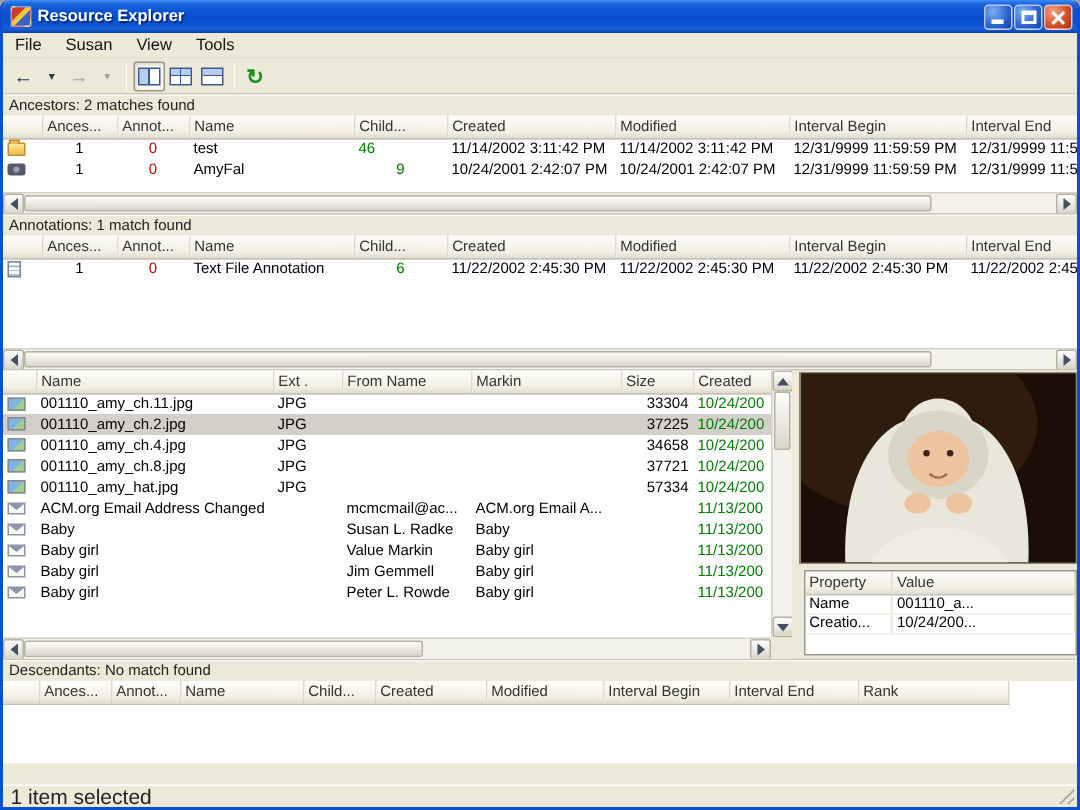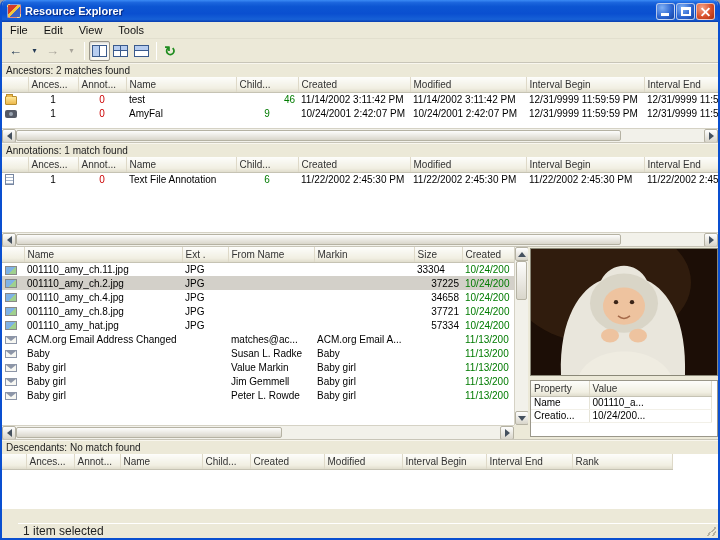--- a/index.html
+++ b/index.html
@@ -92,28 +92,28 @@
   .tri-l { border:4px solid transparent; border-right:5px solid #44505e; border-left:none; }
   .tri-r { border:4px solid transparent; border-left:5px solid #44505e; border-right:none; }
   .tri-u { border:4px solid transparent; border-bottom:5px solid #44505e; border-top:none; }
   .tri-d { border:4px solid transparent; border-top:5px solid #44505e; border-bottom:none; }
   .sb-corner { position:absolute; right:0; bottom:0; width:14px; height:14px; background:#ece9d8; }
 
   
   .search-area { height:193px; flex:none; display:flex; border-bottom:1px solid #c8c5b8; }
   .search-list { flex:1; position:relative; overflow:hidden; background:#fff; }
   .search-list .hscroll { right:14px; }
-  .right-panel { width:190px; flex:none; background:#ece9d8; display:flex; flex-direction:column; padding:1px 0 2px 2px; }
+  .right-panel { width:190px; flex:none; background:#ece9d8; display:flex; flex-direction:column; padding:1px 0 2px 2px;align-items:flex-end; }
   .photo { height:128px; flex:none; border:1px solid #8a8878; background:#1c0e06; margin-bottom:4px; }
   .photo svg { display:block; width:100%; height:100%; }
   .prop-grid { flex:1; background:#fff; border:1px solid #9a978a; overflow:hidden; }
   .prop-grid table.grid td { height:13px; border-right:1px solid #e6e4d8; border-bottom:1px solid #f2f0e8; }
 
   
-  .statusbar { height:15px; flex:none; margin-top:auto; background:#ece9d8; border-top:1px solid #fff; font-size:12px; line-height:14px; padding:0 5px; color:#222; position:relative;margin-left:16px; }
+  .statusbar { height:15px; flex:none; margin-top:auto; background:#ece9d8; border-top:1px solid #fff; font-size:14px; line-height:14px; padding:0 5px; color:#222; position:relative; }
   .grip { position:absolute; right:2px; bottom:2px; width:10px; height:10px;
     background:linear-gradient(135deg,transparent 0 50%,#b5b2a3 50% 60%,transparent 60% 75%,#b5b2a3 75% 85%,transparent 85%); }
 </style>
 </head>
 <body>
 
 <div class="window">
 
   <div class="titlebar">
     <span class="app-icon"></span>
@@ -125,21 +125,21 @@
         <span class="glyph-max"></span>
       </span>
     <span class="winbtn red">
         <span class="glyph-x1"></span>
         <span class="glyph-x2"></span>
       </span>
   </div>
 
   <div class="menubar">
     <span class="menu-item">File</span>
-    <span class="menu-item">Edit</span>
+    <span class="menu-item">Susan</span>
     <span class="menu-item">View</span>
     <span class="menu-item">Tools</span>
   </div>
 
   <div class="toolbar">
     <span class="tbtn">
         <span class="tb-glyph">←</span>
       </span>
     <span class="tbtn">
         <span class="tb-caret">▾</span>
@@ -193,21 +193,21 @@
               <th>Interval Begin</th>
               <th>Interval End</th>
             </tr>
           </thead>
           <tbody>
             <tr>
               <td><span class="fi fi-folder"></span></td>
               <td style="text-align: center;">1</td>
               <td style="color: rgb(204, 0, 0); text-align: center;">0</td>
               <td>test</td>
-              <td style="color: rgb(0, 123, 0); text-align: right;">46</td>
+              <td style="color: rgb(0, 123, 0); text-align: left;">46</td>
               <td>11/14/2002 3:11:42 PM</td>
               <td>11/14/2002 3:11:42 PM</td>
               <td>12/31/9999 11:59:59 PM</td>
               <td>12/31/9999 11:59:59 PM</td>
             </tr>
             <tr>
               <td><span class="fi fi-camera"></span></td>
               <td style="text-align: center;">1</td>
               <td style="color: rgb(204, 0, 0); text-align: center;">0</td>
               <td>AmyFal</td>
@@ -313,21 +313,21 @@
                 <th>Created</th>
               </tr>
             </thead>
             <tbody>
               <tr>
                 <td><span class="fi fi-jpg"></span></td>
                 <td>001110_amy_ch.11.jpg</td>
                 <td>JPG</td>
                 <td></td>
                 <td></td>
-                <td style="">33304</td>
+                <td style="text-align: right;">33304</td>
                 <td style="color: rgb(0, 123, 0);">10/24/200</td>
               </tr>
               <tr class="selected">
                 <td><span class="fi fi-jpg"></span></td>
                 <td>001110_amy_ch.2.jpg</td>
                 <td>JPG</td>
                 <td></td>
                 <td></td>
                 <td style="text-align: right;">37225</td>
                 <td style="color: rgb(0, 123, 0);">10/24/200</td>
@@ -356,21 +356,21 @@
                 <td>JPG</td>
                 <td></td>
                 <td></td>
                 <td style="text-align: right;">57334</td>
                 <td style="color: rgb(0, 123, 0);">10/24/200</td>
               </tr>
               <tr>
                 <td><span class="fi fi-mail"></span></td>
                 <td>ACM.org Email Address Changed</td>
                 <td></td>
-                <td>matches@ac...</td>
+                <td>mcmcmail@ac...</td>
                 <td>ACM.org Email A...</td>
                 <td style="text-align: right;"></td>
                 <td style="color: rgb(0, 123, 0);">11/13/200</td>
               </tr>
               <tr>
                 <td><span class="fi fi-mail"></span></td>
                 <td>Baby</td>
                 <td></td>
                 <td>Susan L. Radke</td>
                 <td>Baby</td>

